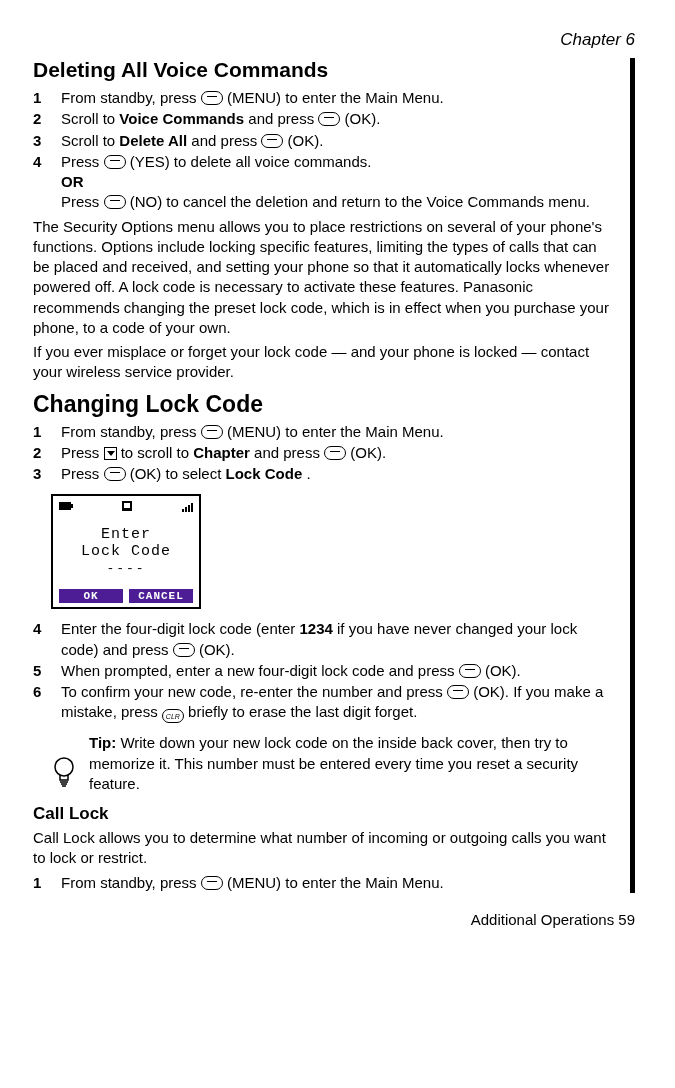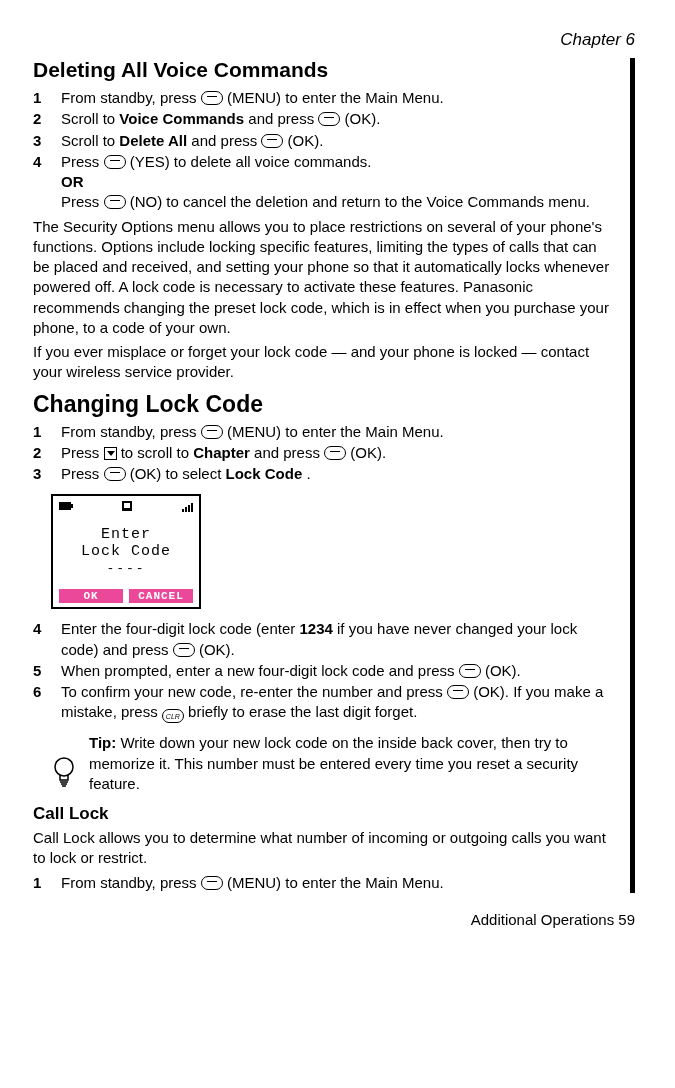--- a/index.html
+++ b/index.html
@@ -144,21 +144,21 @@
     letter-spacing:1px;
   }
   .pd-text .dashes { letter-spacing:2px; font-size:13px; margin-top:2px;}
   .pd-buttons {
     display:flex;
     justify-content:space-between;
     gap:6px;
   }
   .pd-btn {
     flex:1;
-    background:#ec4899;
+    background:#4c1d95;
     color:#fff;
     font-size:11px;
     text-align:center;
     padding:1px 0;
     letter-spacing:1px;
     font-weight:bold;
   }
   .tip-block {
     display:flex;
     gap:12px;

